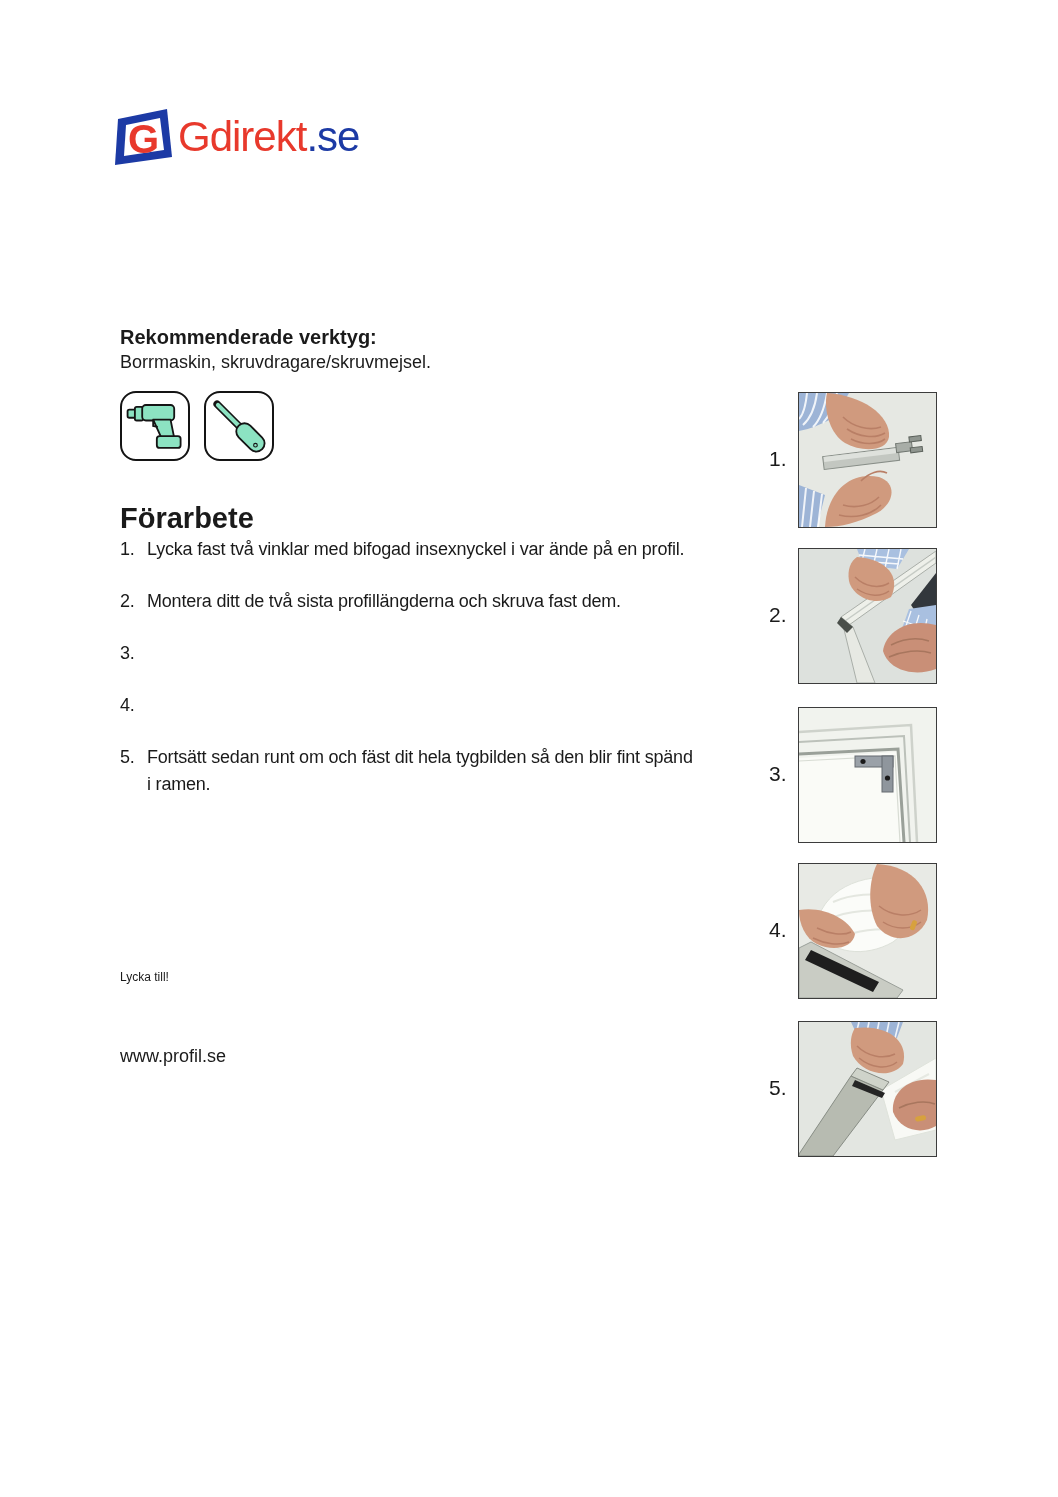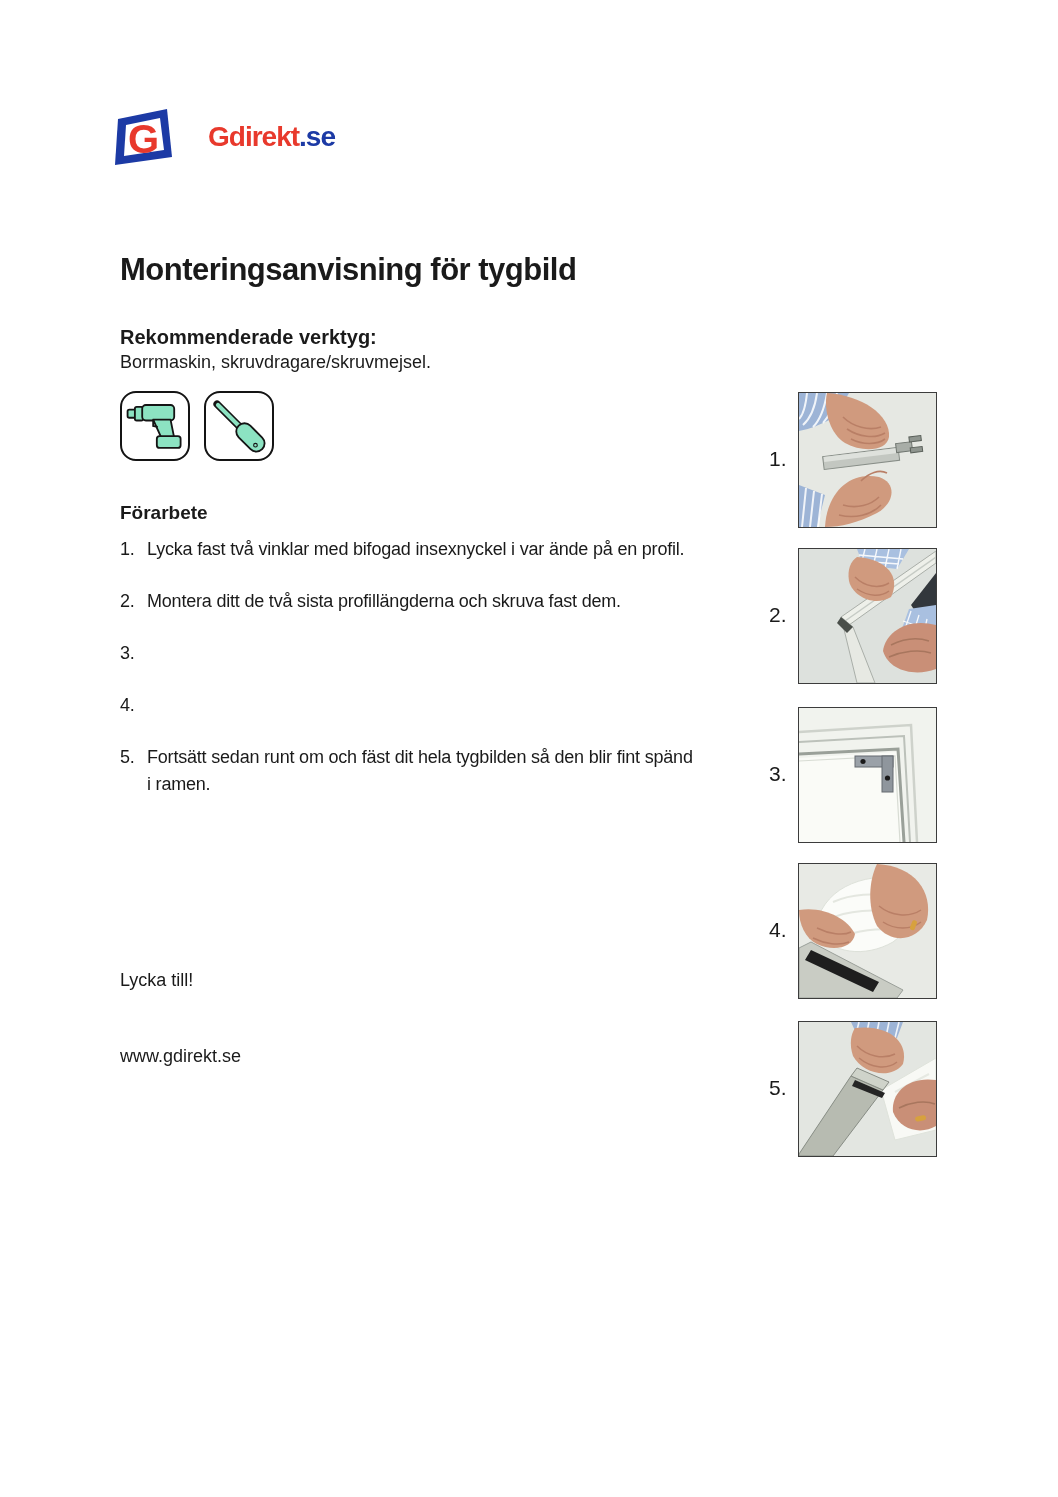--- a/index.html
+++ b/index.html
@@ -10,40 +10,40 @@
   }
   *{margin:0;padding:0;box-sizing:border-box;}
   html,body{background:#fff;}
   body{font-family:"Liberation Sans",sans-serif;color:var(--ink);}
   .page{position:relative;width:1058px;height:1497px;background:#ffffff;overflow:hidden;}
 
   
   .logo{position:absolute;left:114px;top:106px;display:flex;align-items:center;}
   .logo-mark{width:60px;height:62px;display:block;}
   .logo-mark text{font-family:"Liberation Sans",sans-serif;font-weight:bold;}
-  .logo-text{margin-left:34px;font-size:28px;font-weight:bold;letter-spacing:-1px;line-height:62px;}
+  .logo-text{margin-left:4px;font-size:42px;font-weight:normal;letter-spacing:-1px;line-height:62px;}
   .logo-brand{color:var(--logo-red);}
   .logo-suffix{color:var(--logo-blue);}
 
   
   .title{position:absolute;left:120px;top:252px;font-size:31px;font-weight:bold;letter-spacing:-0.5px;}
   .tools-heading{position:absolute;left:120px;top:326px;font-size:20px;font-weight:bold;text-align:center;}
   .tools-desc{position:absolute;left:120px;top:352px;font-size:18px;}
   .tool-icons{position:absolute;left:120px;top:391px;display:flex;gap:14px;}
   .tool-box{width:70px;height:70px;border:2.5px solid #141414;border-radius:16px;background:#fff;
             display:flex;align-items:center;justify-content:center;}
   .tool-box svg{width:64px;height:64px;display:block;}
 
-  .prework-heading{position:absolute;left:120px;top:502px;font-size:19px;font-weight:bold;}
+  .prework-heading{position:absolute;left:120px;top:502px;font-size:29px;font-weight:bold;}
   .steps{position:absolute;left:120px;top:536px;width:648px;}
   .step{display:flex;margin-bottom:25px;font-size:18px;line-height:27px;letter-spacing:-0.2px;}
   .step-num{flex:none;width:27px;}
   .step-text{white-space:pre-line;}
 
-  .closing{position:absolute;left:120px;top:970px;font-size:18px;}
+  .closing{position:absolute;left:120px;top:970px;font-size:12px;}
   .website{position:absolute;left:120px;top:1046px;font-size:18px;}
 
   
   .figure{position:absolute;left:798px;width:139px;height:136px;}
   .fig-1{top:392px;} .fig-2{top:548px;} .fig-3{top:707px;} .fig-4{top:863px;} .fig-5{top:1021px;}
   .figure-num{position:absolute;left:-29px;top:55px;font-size:21px;}
   .photo{width:139px;height:136px;border:1px solid #3c3c3c;background:#e6e8e3;}
   .photo svg{display:block;width:137px;height:134px;}
 </style>
 </head>
@@ -53,21 +53,20 @@
 
   <div class="logo">
     <svg class="logo-mark" viewBox="0 0 60 62">
       <polygon points="4,13 53,3 58,51 1,59" fill="var(--logo-blue)"></polygon>
       <polygon points="12,19 46,12 50,44 10,50" fill="#ffffff"></polygon>
       <text x="14" y="47" font-size="40" fill="var(--logo-red)">G</text>
     </svg>
     <div class="logo-text"><span class="logo-brand">Gdirekt</span><span class="logo-suffix">.se</span></div>
   </div>
 
-  <h1 class="title">Monteringsanvisning för tygbild</h1>
 
   <h2 class="tools-heading">Rekommenderade verktyg:</h2>
   <p class="tools-desc">Borrmaskin, skruvdragare/skruvmejsel.</p>
 
   <div class="tool-icons">
     <div class="tool-box">
       <svg viewBox="0 0 70 70">
         <g fill="var(--tool-icon-mint)" stroke="#141414" stroke-width="2" stroke-linejoin="round">
           <rect x="5" y="17" width="9" height="9" rx="2"></rect>
           <rect x="13" y="14" width="9" height="15" rx="2"></rect>
@@ -107,21 +106,21 @@
       <span class="step-num">4.</span>
     </div>
     <div class="step">
       <span class="step-num">5.</span>
       <span class="step-text">Fortsätt sedan runt om och fäst dit hela tygbilden så den blir fint spänd
 i ramen.</span>
     </div>
   </div>
 
   <p class="closing">Lycka till!</p>
-  <p class="website">www.gdirekt.se</p>
+  <p class="website">www.profil.se</p>
 
   <div class="figure fig-1">
     <span class="figure-num">1.</span>
     <div class="photo">
       <svg viewBox="0 0 137 134">
         <rect width="137" height="134" fill="#e6e8e3"></rect>
         <path d="M0,0 H50 L36,24 Q14,36 0,38 Z" fill="#9db4d6"></path>
         <path d="M8,0 Q6,20 0,26 M18,0 Q15,22 4,32 M28,0 Q24,24 14,34 M38,0 Q33,20 24,30" stroke="#ffffff" stroke-width="2" fill="none" opacity="0.85"></path>
         <path d="M28,0 C62,2 92,22 90,44 C88,58 64,60 46,50 C32,42 24,18 28,0 Z" fill="#d09a7e"></path>
         <path d="M52,46 C64,52 78,52 86,46 M48,36 C60,44 76,46 86,40 M44,24 C54,34 70,38 82,34" stroke="#b97f66" stroke-width="1.6" fill="none"></path>

